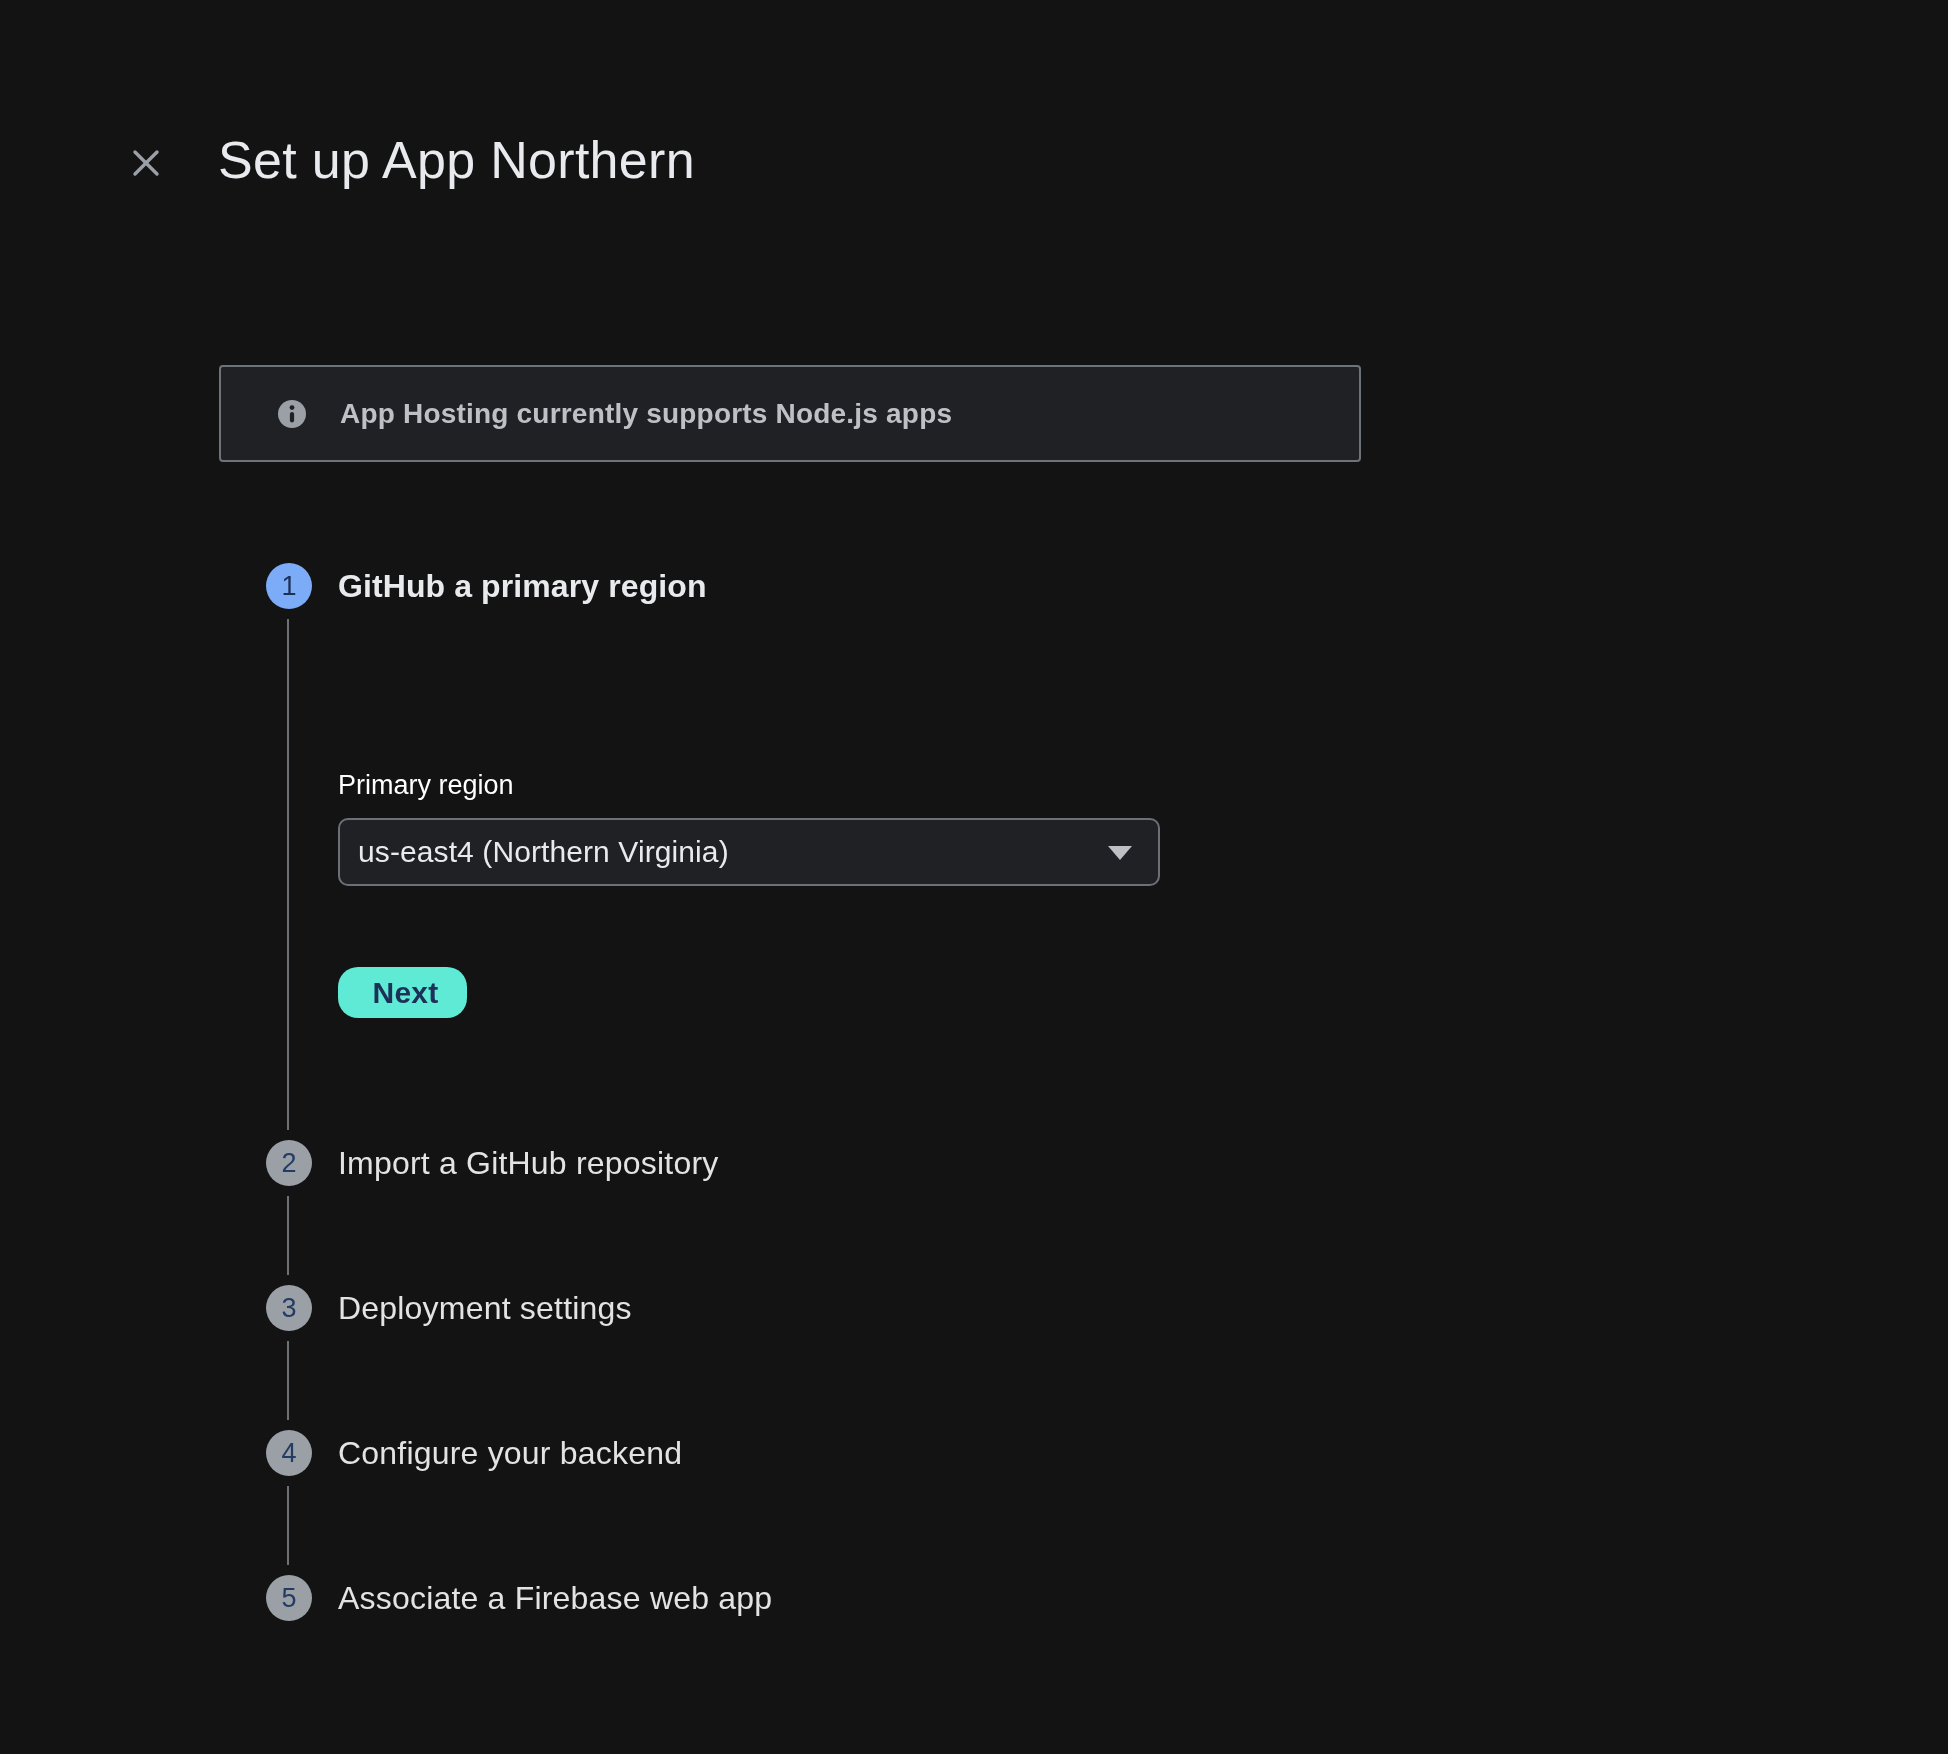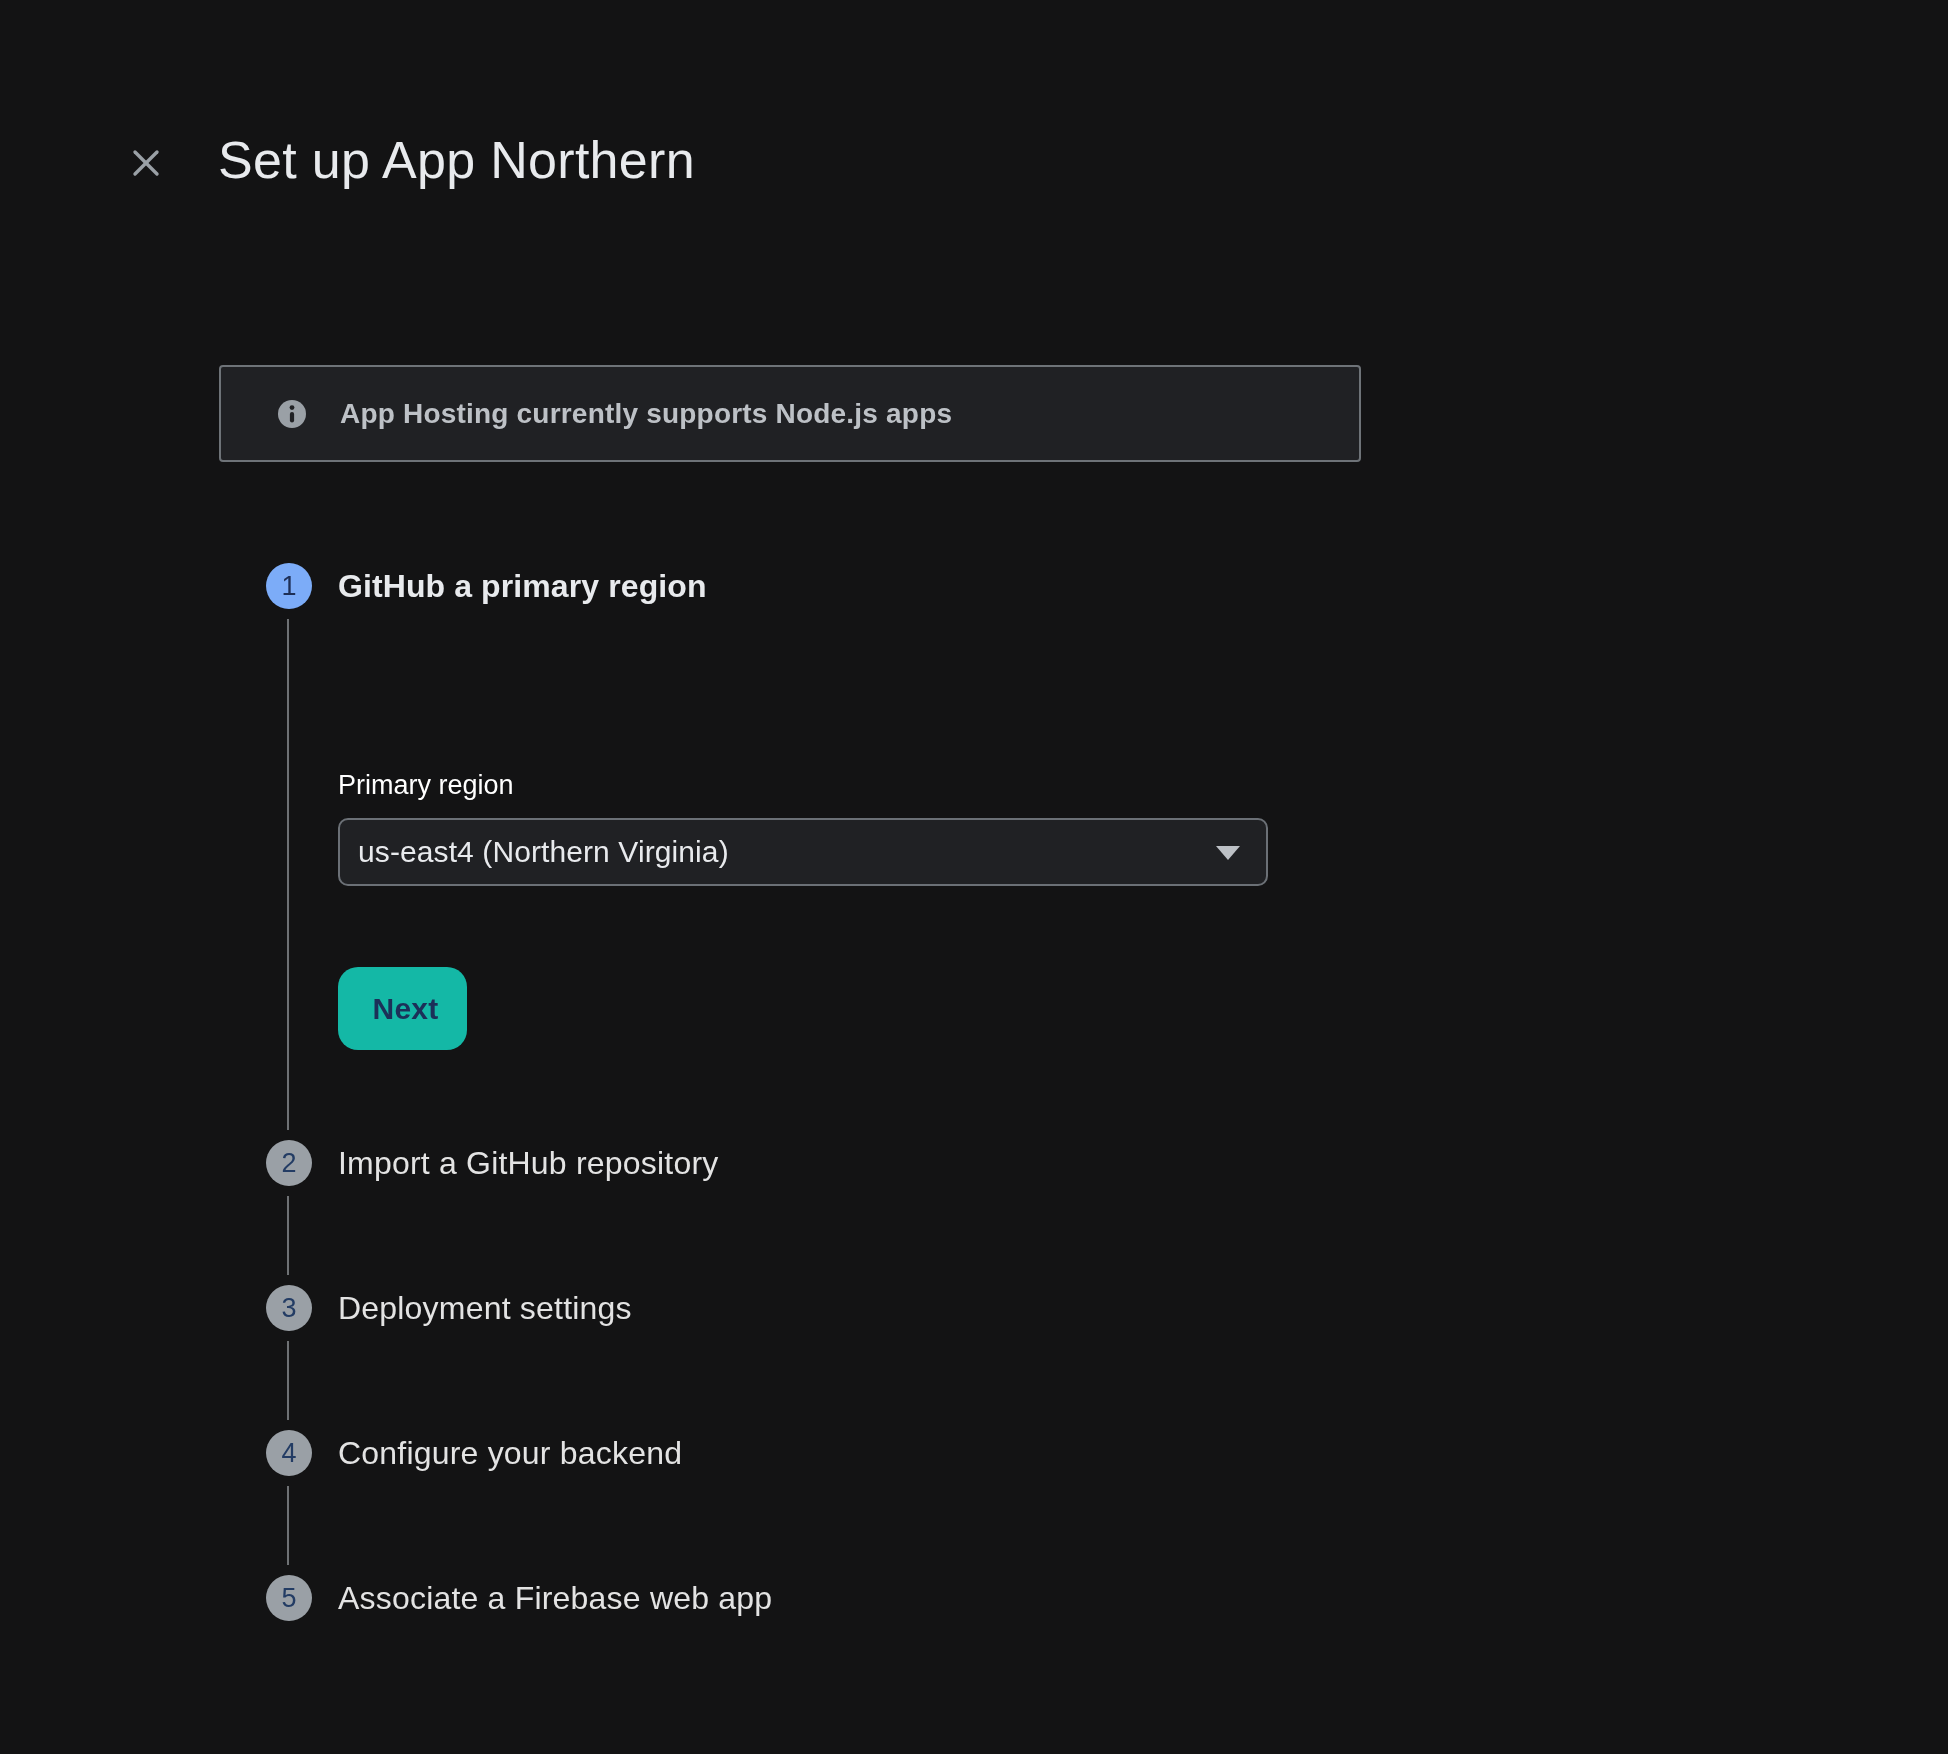--- a/index.html
+++ b/index.html
@@ -56,36 +56,36 @@
     font-size:29px; line-height:42px; color:#a5a9ae; letter-spacing:-0.2px;
   }
   .link { color:#8ab4f8; text-decoration:underline; cursor:pointer; }
   .ext-icon { display:inline-block; vertical-align:-3px; margin-left:10px; }
 
   .form-label {
     position:absolute; left:338px; top:770px;
     font-size:27px; color:#ffffff;
   }
   .select {
-    position:absolute; left:338px; top:818px; width:930px; height:68px;
+    position:absolute; left:338px; top:818px; width:822px; height:68px;
     background:#202124; border:2px solid #6b7076; border-radius:10px;
     display:flex; align-items:center; padding-left:18px; padding-right:70px;
     cursor:pointer;
   }
   .select-value { font-size:30px; color:#e8eaed; letter-spacing:0.1px; }
   .select-arrow {
     position:absolute; right:26px; top:50%; margin-top:-6px;
     width:0; height:0;
     border-left:12px solid transparent; border-right:12px solid transparent;
     border-top:14px solid #bdc1c6;
   }
 
   .next-btn {
-    position:absolute; left:338px; top:967px; width:129px; height:83px;
-    background:#14b8a6; border:none; border-radius:20px; cursor:pointer;
+    position:absolute; left:338px; top:967px; width:129px; height:51px;
+    background:#5eead4; border:none; border-radius:20px; cursor:pointer;
     display:flex; align-items:center; justify-content:center;
     font-family:"Liberation Sans", sans-serif;
     font-size:30px; font-weight:700; color:#1c3058; letter-spacing:0.2px;padding-left:6px;
   }
 </style>
 </head>
 <body>
 
 <div class="page">
 

